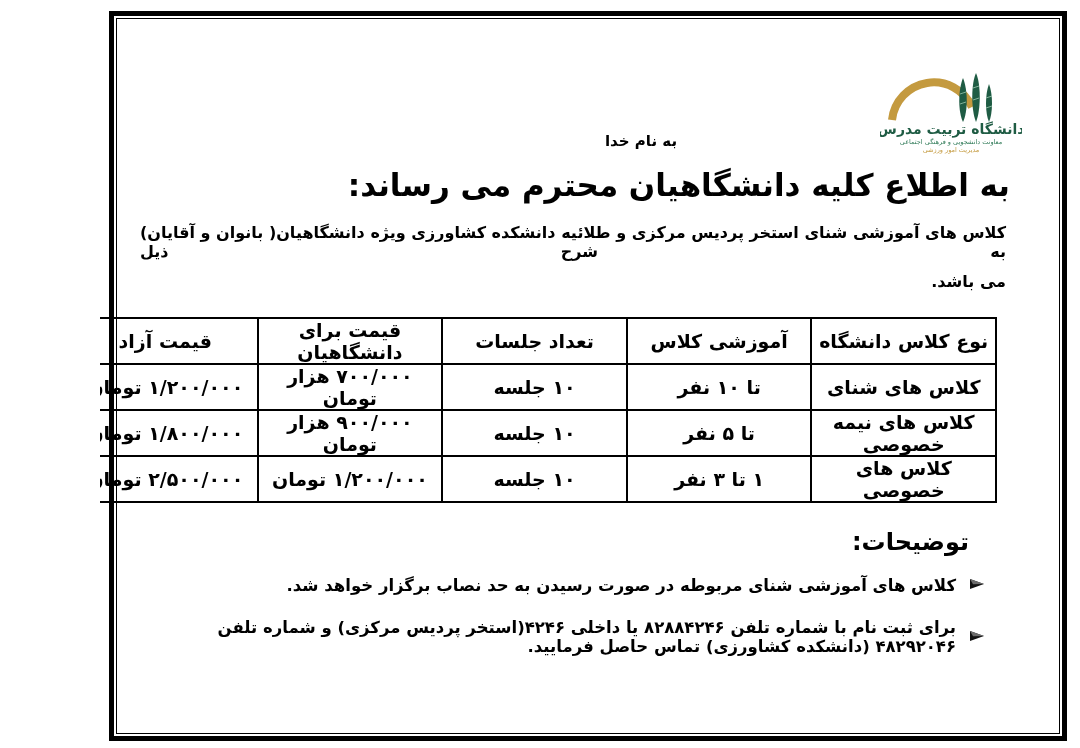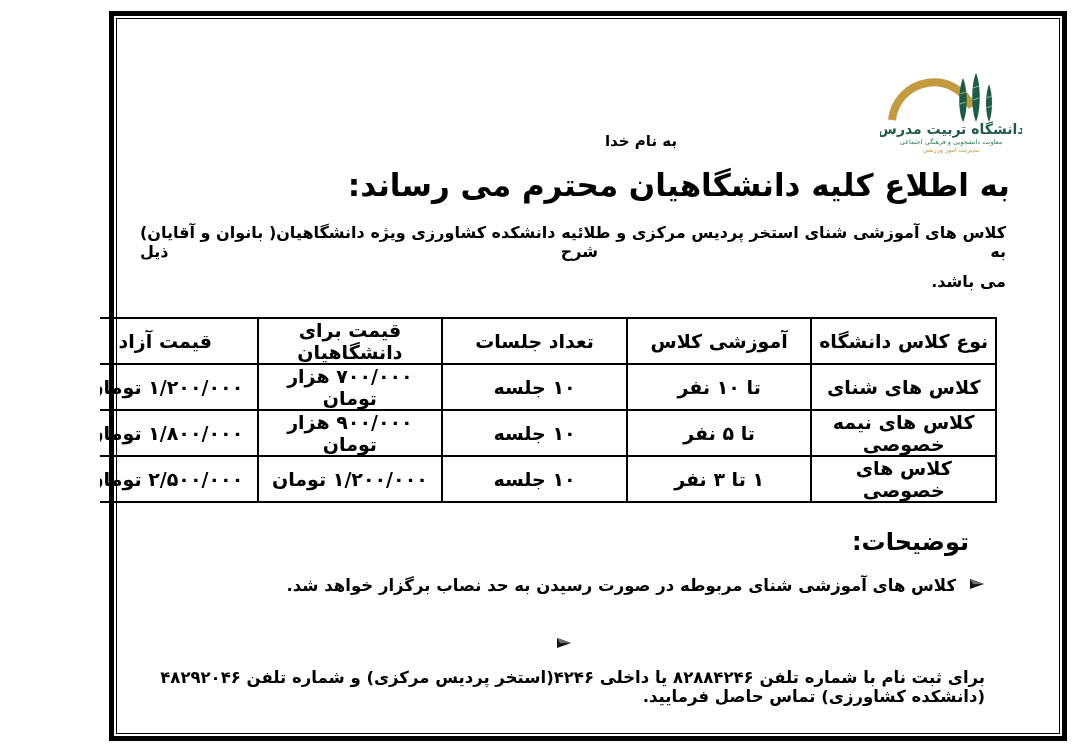--- a/index.html
+++ b/index.html
@@ -28,21 +28,21 @@
       border: 2px solid #000; text-align: center; vertical-align: middle;
       font-size: 19px; font-weight: 700; padding: 0 4px; }
   .pricing-table th { height: 40px; }
   .pricing-table td { height: 44px; }
 
   .notes-title { position: absolute; top: 528px; right: 111px; font-size: 24px; font-weight: 700; }
 
   .note { position: absolute; right: 95px; left: 42px; display: flex; gap: 13px;
           align-items: center; font-size: 16.5px; font-weight: 700; }
   .note-1 { top: 574px; }
-  .note-2 { top: 633px; flex-direction: column; }
+  .note-2 { top: 618px; }
   .note-bullet { flex: 0 0 auto; margin-top: 2px; }
   .note-text { text-align: right; }
 
   .logo svg text { font-family: "DejaVu Sans", sans-serif; direction: rtl; }
 </style>
 </head>
 <body>
 
 <div class="page">
 

